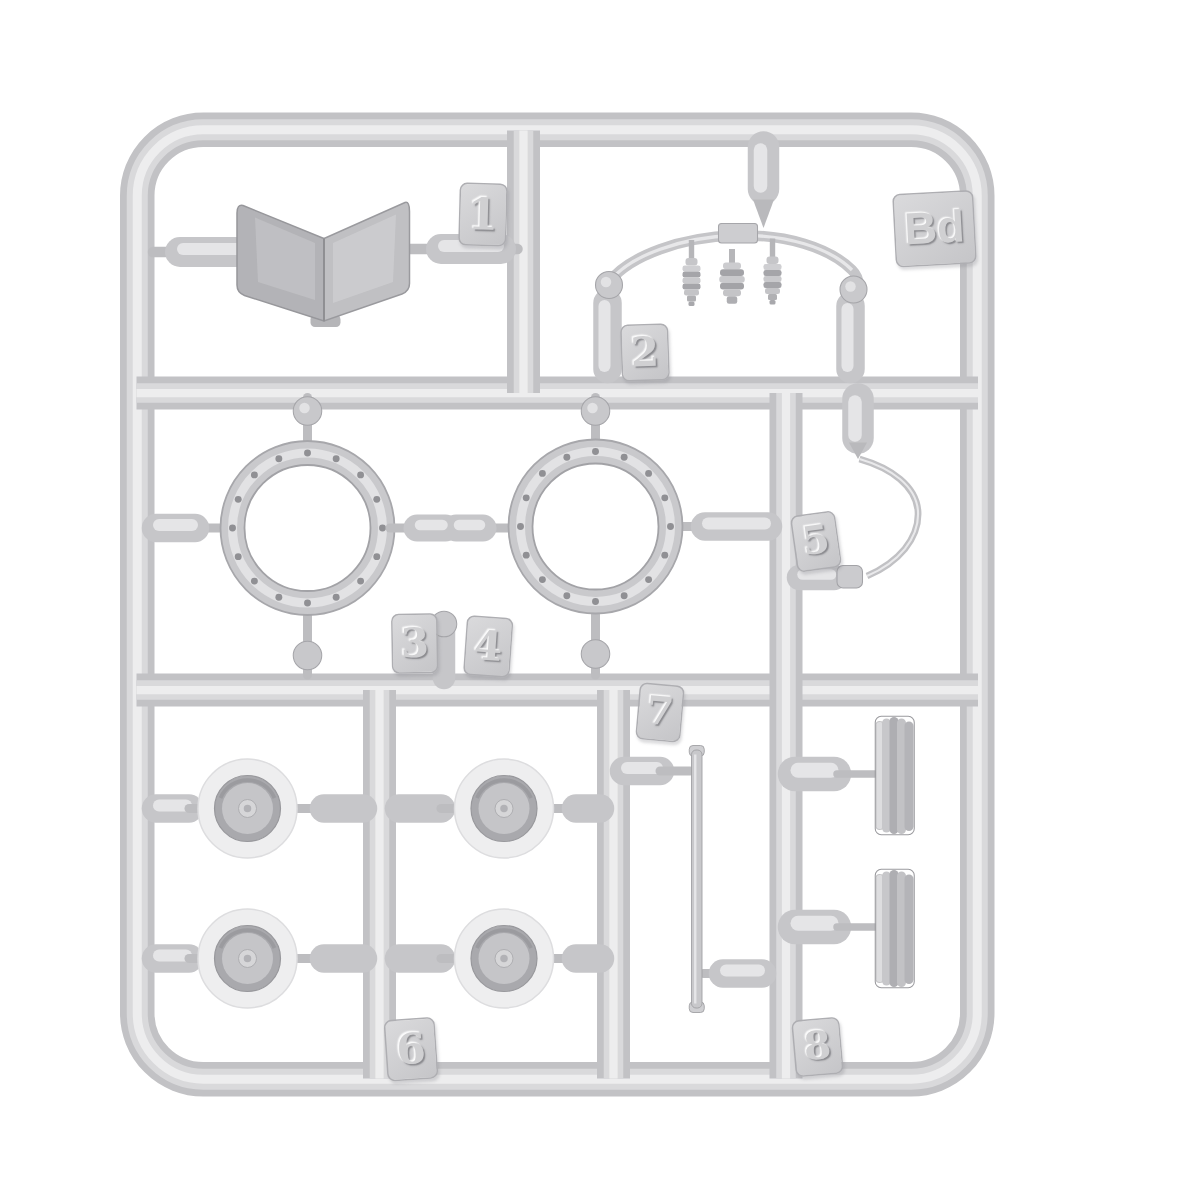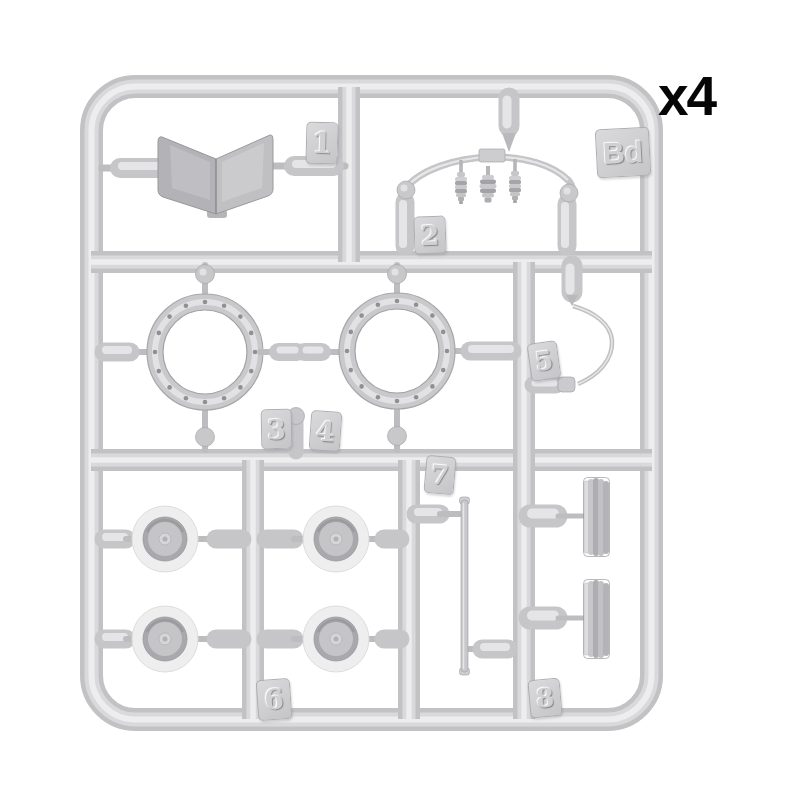--- a/index.html
+++ b/index.html
@@ -269,14 +269,13 @@
   <div class="tag" style="left:306px;top:122px;width:30px;height:40px;font-size:29px;transform:rotate(1.5deg);">1</div>
   <div class="tag" style="left:414px;top:216px;width:30px;height:36px;font-size:27px;transform:rotate(-2deg);">2</div>
   <div class="tag" style="left:261px;top:409px;width:29px;height:38px;font-size:27px;transform:rotate(-1deg);">3</div>
   <div class="tag" style="left:310px;top:411px;width:29px;height:38px;font-size:27px;transform:rotate(4deg);">4</div>
   <div class="tag" style="left:529px;top:342px;width:28px;height:36px;font-size:26px;transform:rotate(-8deg);">5</div>
   <div class="tag" style="left:257px;top:679px;width:32px;height:39px;font-size:28px;transform:rotate(-4deg);">6</div>
   <div class="tag" style="left:425px;top:456px;width:28px;height:36px;font-size:26px;transform:rotate(5deg);">7</div>
   <div class="tag" style="left:529px;top:679px;width:30px;height:36px;font-size:26px;transform:rotate(-5deg);">8</div>
   <div class="tag sans" style="left:596px;top:128px;width:52px;height:47px;font-size:30px;transform:rotate(-3deg);">Bd</div>
 
-  <div id="qty" style="left:658px;top:64px;">x4</div>
 </div>
 
 </body></html>

